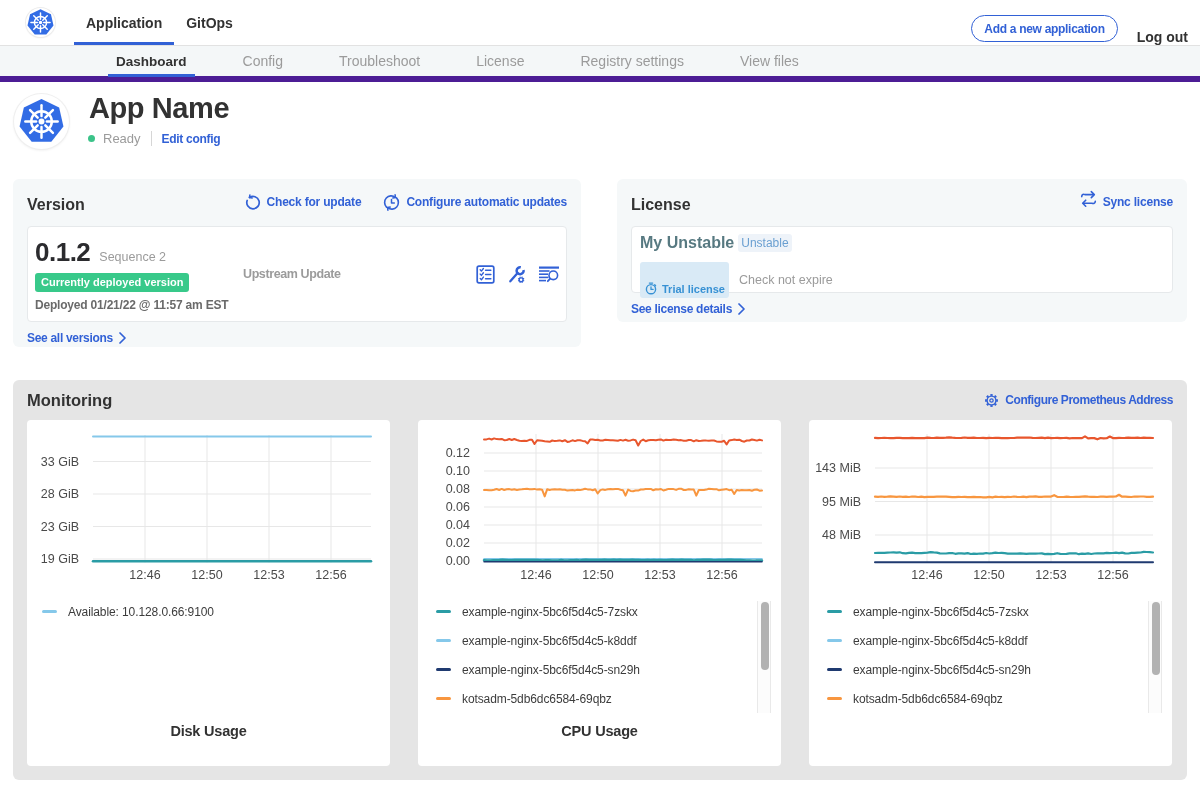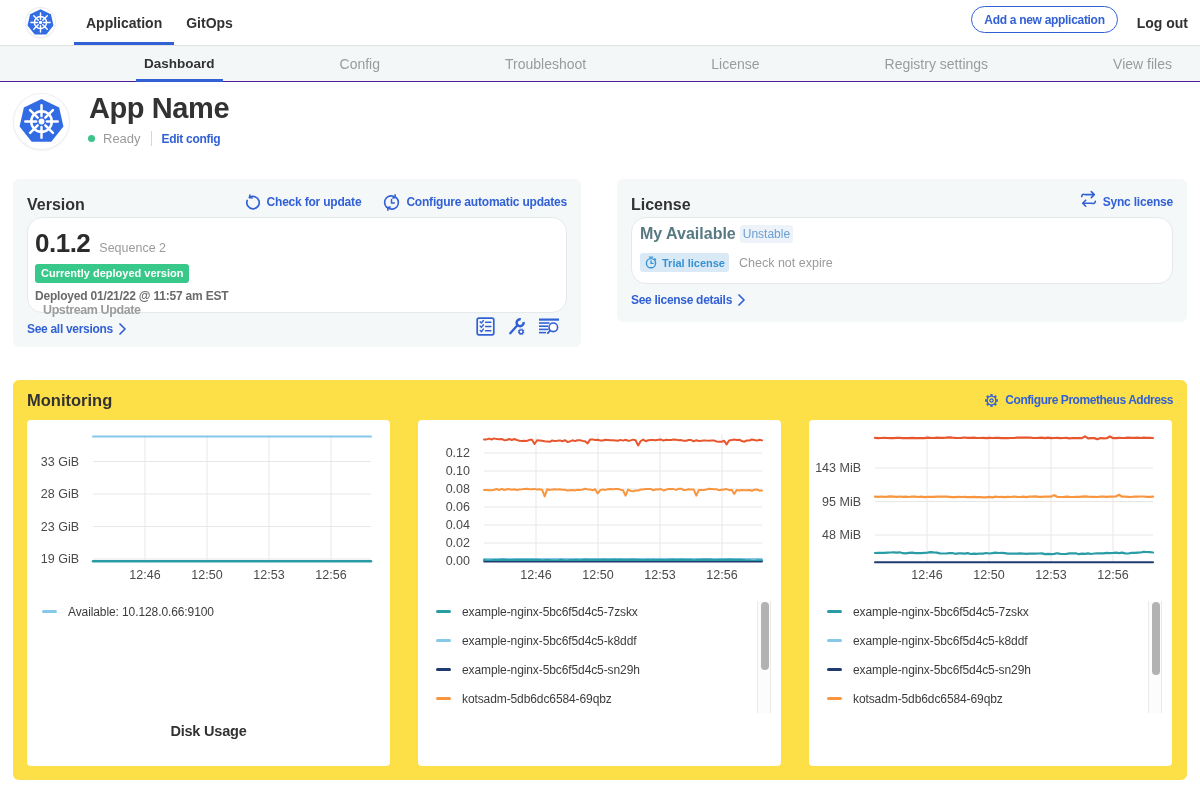--- a/index.html
+++ b/index.html
@@ -14,29 +14,29 @@
 .logo-wrap { width:74px; display:flex; align-items:center; justify-content:center; }
 .logo-circle{ margin-left:7px; }
 .logo-circle { width:29px; height:29px; border-radius:50%; background:#fff;
   box-shadow:0 0 0 1px #ececec, 0 1px 2px rgba(0,0,0,.08);
   display:flex; align-items:center; justify-content:center; }
 .topnav-tabs { display:flex; align-items:stretch;text-align:right; }
 .topnav-tab { display:flex; align-items:center; padding:0 12px; font-size:14px;
   font-weight:700; color:#323232; position:relative; }
 .topnav-tab.active:after { content:""; position:absolute; left:0; right:0; bottom:0;
   height:3.5px; background:#3261d6; }
-.topnav-right { margin-left:auto; display:flex; align-items:center; padding-right:12px; }
+.topnav-right { margin-left:auto; display:flex; align-items:flex-end; padding-right:12px; }
 .add-btn { border:1.5px solid #3261d6; color:#3261d6; font-weight:700; font-size:12px;
   border-radius:14px; padding:0 12px; background:#fff; height:27px; display:flex; align-items:center;
   position:relative; top:-3px; letter-spacing:-.3px; }
 .logout { margin-left:19px; font-size:14px; color:#323232; font-weight:700; }
 
 
-.subnav { height:36px; background:#f4f7f8; border-bottom:1px solid #4c1d95;
-  display:flex; align-items:stretch; padding-left:116px;justify-content:space-between; }
+.subnav { height:36px; background:#f4f7f8; border-bottom:6px solid #4c1d95;
+  display:flex; align-items:stretch; padding-left:88px; }
 .subnav-tab { display:flex; align-items:center; padding:0 28px; font-size:14px;
   color:#9b9b9b; font-weight:500; position:relative; }
 .subnav-tab.active { color:#323232; font-weight:700; font-size:13.5px; }
 .subnav-tab.active:after { content:""; position:absolute; left:20px; right:20px; bottom:-1px;
   height:3px; background:#3261d6; }
 
 
 .app-header { height:97px; padding:10px 0 0 14px; display:flex; }
 .app-icon { width:55px; height:55px; border-radius:50%; background:#fff;
   box-shadow:0 0 0 1px #efefef, 0 1px 3px rgba(0,0,0,.1);
@@ -53,21 +53,21 @@
 .cards-row { display:flex; padding:0 13px; gap:36px; }
 .card { background:#f5f8f9; border-radius:6px; padding:17px 14px 14px; }
 .card-version { width:572px; height:168px; }
 .card-license { width:574px; height:143px; }
 .card-head { display:flex; align-items:center; }
 .card-title { font-size:16px; font-weight:700; color:#323232; }
 .card-head-links { margin-left:auto; display:flex; align-items:center; gap:22px;
   position:relative; top:-3px; }
 .icon-link { display:flex; align-items:center; font-size:12px; font-weight:700; color:#3261d6; letter-spacing:-.2px; }
 .icon-link svg { margin-right:6px; }
-.inner-box { background:#fff; border:1px solid #e6e9eb; border-radius:15px; margin-top:3px;flex-direction:column; }
+.inner-box { background:#fff; border:1px solid #e6e9eb; border-radius:4px; margin-top:12px; }
 .version-inner { height:96px; padding:10px 6px 10px 7px; display:flex; }
 .see-link { display:inline-flex; align-items:center; margin-top:9px; font-size:12px;
   font-weight:700; color:#3261d6; letter-spacing:-.3px; }
 .chev { margin-left:6px; display:inline-flex; }
 .ver-left { width:200px; }
 .ver-num-row { display:flex; align-items:baseline; }
 .ver-num { font-size:26px; font-weight:700; color:#2b2b2e; letter-spacing:-.5px; }
 .ver-seq { font-size:12.5px; color:#9b9b9b; margin-left:9px; }
 .dep-badge { display:inline-block; background:#38c98a; color:#fff; font-size:11px;
   font-weight:700; padding:3px 6px 4px; border-radius:3px; margin-top:5px; }
@@ -76,26 +76,26 @@
   font-weight:700; margin-left:8px; letter-spacing:-.4px; }
 .ver-icons { margin-left:auto; display:flex; align-items:center; gap:12px; }
 
 .license-inner { height:67px; padding:7px 16px 7px 8px; }
 .lic-row1 { display:flex; align-items:center; }
 .customer-name { font-size:16px; font-weight:700; color:#577981; }
 .unstable-badge { margin-left:4px; background:#eef3f9; color:#6a9fd1; font-size:12px;
   padding:2px 3px; border-radius:3px; }
 .lic-row2 { display:flex; align-items:center; margin-top:10px; }
 .trial-badge { display:inline-flex; align-items:center; background:#d9eaf6; color:#3791d4;
-  font-size:11px; font-weight:700; padding:3px 4px 3px 5px; border-radius:3px; }
+  font-size:11px; font-weight:700; padding:20px 4px 3px 5px; border-radius:3px; }
 .trial-badge svg { margin-right:5px; }
 .not-expire { margin-left:10px; font-size:12.5px; color:#9b9b9b; }
 
 
-.monitor-card { margin:33px 13px 0; background:#fde047; border-radius:6px;
+.monitor-card { margin:33px 13px 0; background:#e5e5e5; border-radius:6px;
   width:1174px; height:400px; padding:10px 14px; }
 .monitor-head { display:flex; align-items:center; height:20px; }
 .monitor-title { font-size:16.5px; font-weight:700; color:#323232; }
 .panel-row { display:flex; gap:28px; margin-top:10px; }
 .panel { width:363px; height:346px; background:#fff; border-radius:4px; position:relative; }
 .panel svg.chart { display:block; margin-top:0; }
 .legend { margin-top:9px; position:relative; height:118px; }
 .legend-row { display:flex; align-items:center; height:29px; padding-left:15px; }
 .legend-row.cpu { padding-left:18px; }
 .dash { width:15px; height:3px; border-radius:2px; flex:none; }
@@ -250,21 +250,21 @@
         <span class="icon-link"><svg width="17" height="18" viewBox="0 0 17 18" style="position:relative;top:-3px;">
               <path d="M1.7 6.6 C1.8 4.4 3.6 3.8 5.0 4.6 L13.6 4.6" fill="none" stroke="#3261d6" stroke-width="1.6" stroke-linecap="round"></path>
               <path d="M11.3 1.6 L14.3 4.6 L11.3 7.6" fill="none" stroke="#3261d6" stroke-width="1.6" stroke-linecap="round" stroke-linejoin="round"></path>
               <path d="M15.3 11.2 C15.2 13.4 13.4 14.0 12.0 13.2 L3.4 13.2" fill="none" stroke="#3261d6" stroke-width="1.6" stroke-linecap="round"></path>
               <path d="M5.7 10.2 L2.7 13.2 L5.7 16.2" fill="none" stroke="#3261d6" stroke-width="1.6" stroke-linecap="round" stroke-linejoin="round"></path>
             </svg> Sync license</span>
       </div>
     </div>
     <div class="inner-box license-inner">
       <div class="lic-row1">
-        <span class="customer-name">My Available</span>
+        <span class="customer-name">My Unstable</span>
         <span class="unstable-badge">Unstable</span>
       </div>
       <div class="lic-row2">
         <span class="trial-badge"><svg width="12" height="13" viewBox="0 0 12 13">
               <circle cx="6" cy="7.2" r="4.6" fill="none" stroke="#3791d4" stroke-width="1.4"></circle>
               <path d="M6 4.8 V7.4 H8.1" fill="none" stroke="#3791d4" stroke-width="1.3" stroke-linecap="round" stroke-linejoin="round"></path>
               <line x1="4.4" y1="1.1" x2="7.6" y2="1.1" stroke="#3791d4" stroke-width="1.4" stroke-linecap="round"></line>
               <line x1="9.7" y1="2.8" x2="10.6" y2="3.8" stroke="#3791d4" stroke-width="1.3" stroke-linecap="round"></line>
             </svg> Trial license</span>
         <span class="not-expire">Check not expire</span>
@@ -370,20 +370,21 @@
             <span class="legend-txt">example-nginx-5bc6f5d4c5-sn29h</span>
           </div>
         <div class="legend-row cpu">
             <span class="dash" style="background:#f8963f"></span>
             <span class="legend-txt">kotsadm-5db6dc6584-69qbz</span>
           </div>
         <div class="scrollbar">
             <div class="scroll-thumb"></div>
           </div>
       </div>
+      <div class="panel-title">CPU Usage</div>
     </div>
     <div class="panel">
       <svg class="chart" width="363" height="168" viewBox="0 0 363 168" font-family="Liberation Sans, sans-serif">
           <line x1="66.0" y1="48" x2="344.0" y2="48" stroke="#e7e7e7" stroke-width="1"></line>
           <line x1="66.0" y1="81.5" x2="344.0" y2="81.5" stroke="#e7e7e7" stroke-width="1"></line>
           <line x1="66.0" y1="115" x2="344.0" y2="115" stroke="#e7e7e7" stroke-width="1"></line>
           <line x1="118" y1="14" x2="118" y2="142.5" stroke="#e7e7e7" stroke-width="1"></line>
           <line x1="180" y1="14" x2="180" y2="142.5" stroke="#e7e7e7" stroke-width="1"></line>
           <line x1="242" y1="14" x2="242" y2="142.5" stroke="#e7e7e7" stroke-width="1"></line>
           <line x1="304" y1="14" x2="304" y2="142.5" stroke="#e7e7e7" stroke-width="1"></line>

